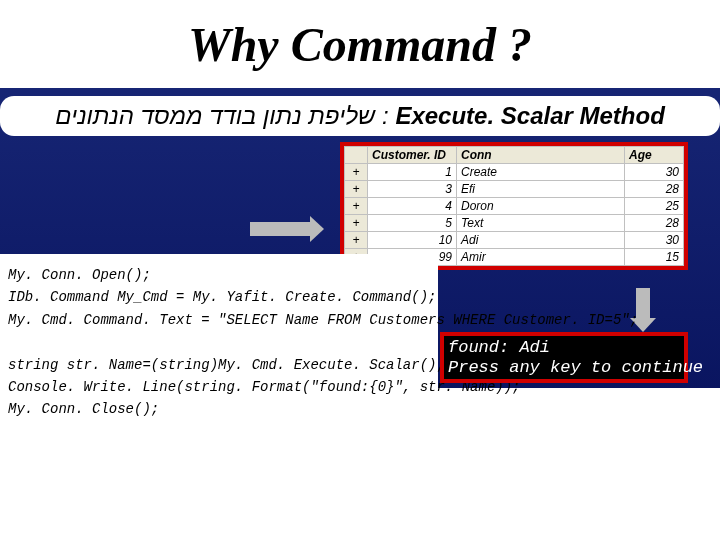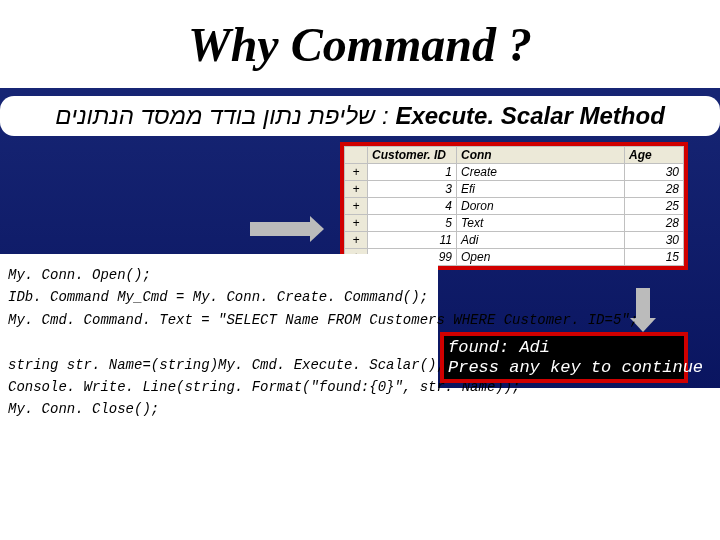--- a/index.html
+++ b/index.html
@@ -199,39 +199,39 @@
         <td class="age">25</td>
       </tr>
       <tr>
         <td class="exp">+</td>
         <td class="num">5</td>
         <td>Text</td>
         <td class="age">28</td>
       </tr>
       <tr>
         <td class="exp">+</td>
-        <td class="num">11</td>
+        <td class="num">10</td>
         <td>Adi</td>
         <td class="age">30</td>
       </tr>
       <tr>
         <td class="exp">+</td>
         <td class="num">99</td>
-        <td>Open</td>
+        <td>Amir</td>
         <td class="age">15</td>
       </tr>
     </tbody>
       </table>
   </div>
 
   <div class="arrow-right"></div>
   <div class="arrow-down"></div>
 
   <div class="code-panel"><span>My. Conn. Open();</span>
-<span>IDb. Command My_Cmd = My. Conn. Create. Command();</span>
+<span>IDb. Command My_Cmd = My. Yafit. Create. Command();</span>
 <span>My. Cmd. Command. Text = "SELECT Name FROM Customers WHERE Customer. ID=5";</span>
 
 <span>string str. Name=(string)My. Cmd. Execute. Scalar();</span>
 <span>Console. Write. Line(string. Format("found:{0}", str. Name));</span>
 <span>My. Conn. Close();</span></div>
 
   <div class="output-panel"><span>found: Adi</span>
 <span>Press any key to continue</span></div>
 
 </div>

